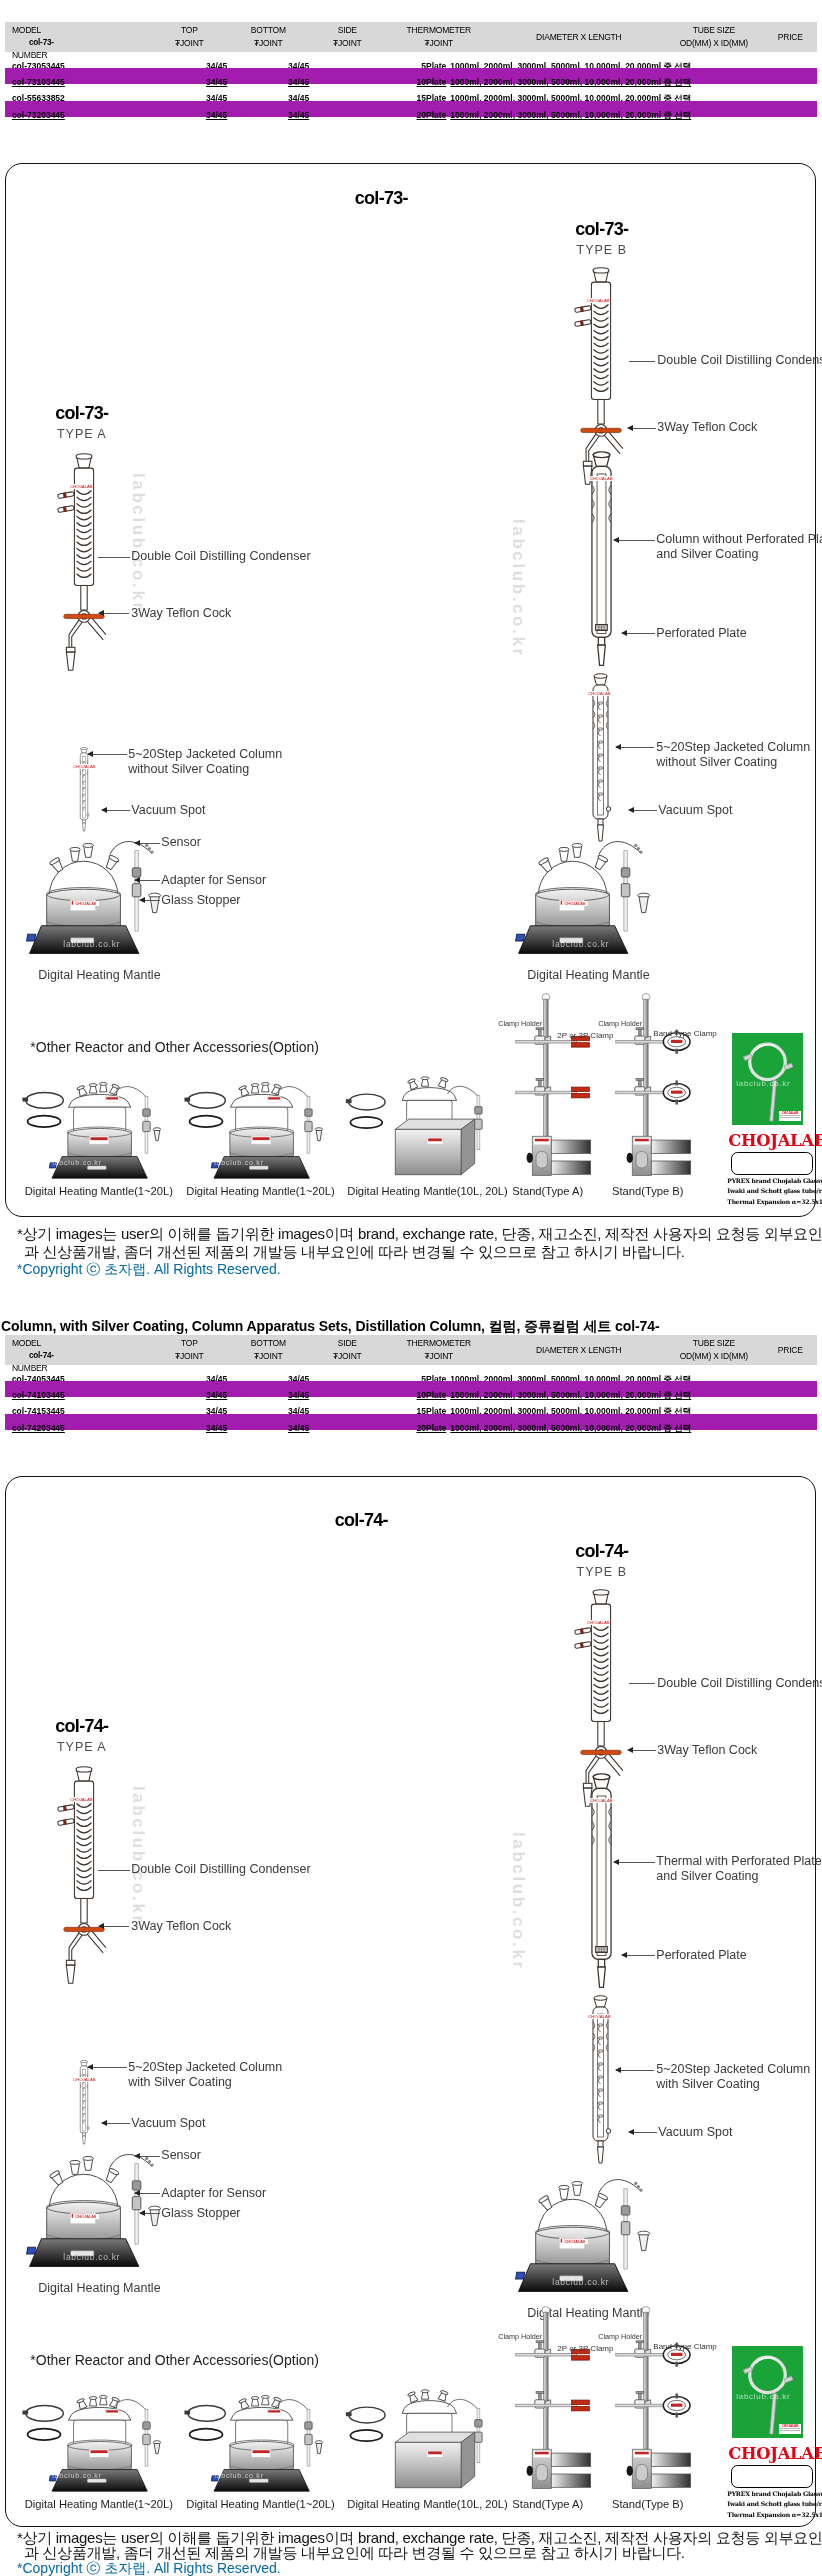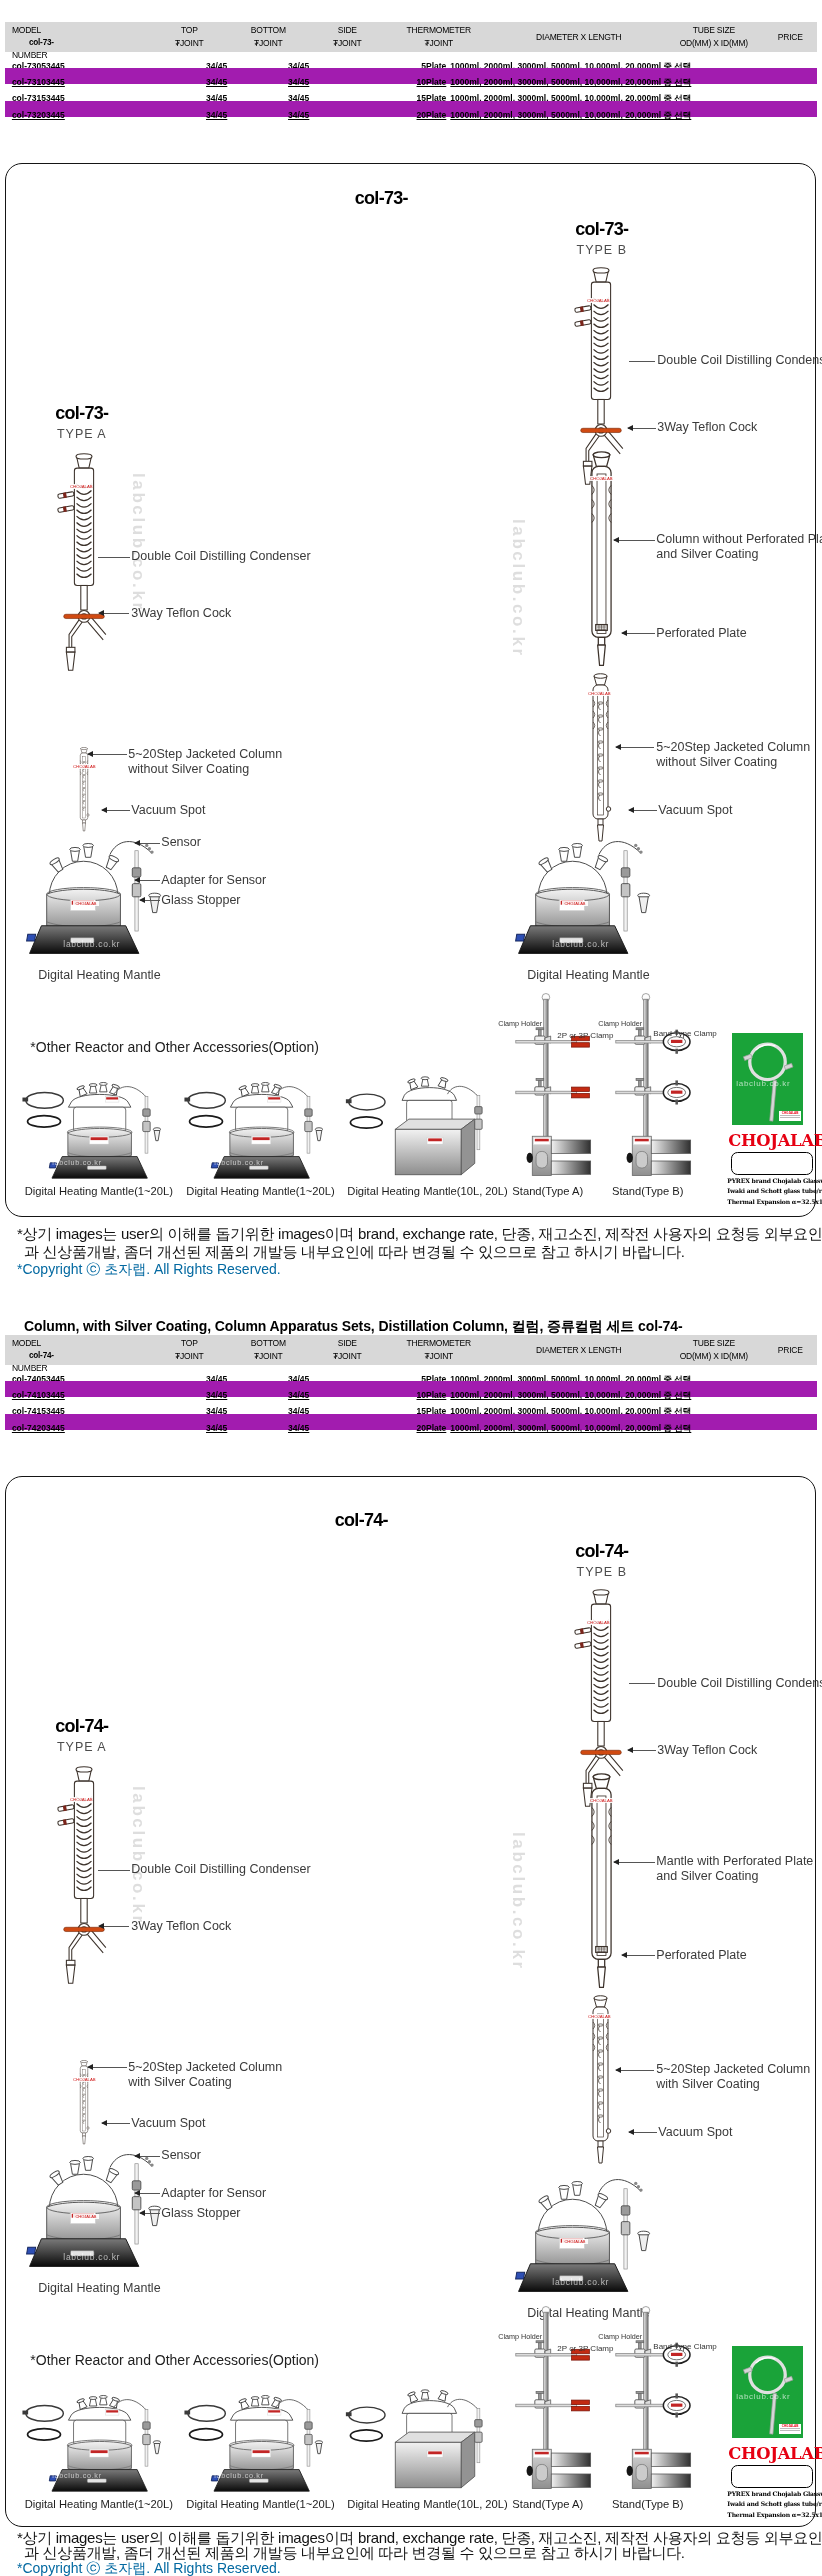--- a/index.html
+++ b/index.html
@@ -373,21 +373,21 @@
       <span class="cell" style="left:445px">1000ml, 2000ml, 3000ml, 5000ml, 10,000ml, 20,000ml 중 선택</span>
     </div>
     <div class="row alt" style="top:46px">
       <span class="cell" style="left:6.6px">col-73103445</span>
       <span class="cell ctr" style="left:146px;width:76px">34/45</span>
       <span class="cell ctr" style="left:222px;width:82px">34/45</span>
       <span class="cell ctr" style="left:342px;width:99px">10Plate</span>
       <span class="cell" style="left:445px">1000ml, 2000ml, 3000ml, 5000ml, 10,000ml, 20,000ml 중 선택</span>
     </div>
     <div class="row" style="top:62px">
-      <span class="cell" style="left:6.6px">col-73153445</span>
+      <span class="cell" style="left:6.6px">col-55633852</span>
       <span class="cell ctr" style="left:146px;width:76px">34/45</span>
       <span class="cell ctr" style="left:222px;width:82px">34/45</span>
       <span class="cell ctr" style="left:342px;width:99px">15Plate</span>
       <span class="cell" style="left:445px">1000ml, 2000ml, 3000ml, 5000ml, 10,000ml, 20,000ml 중 선택</span>
     </div>
     <div class="row alt" style="top:79px">
       <span class="cell" style="left:6.6px">col-73203445</span>
       <span class="cell ctr" style="left:146px;width:76px">34/45</span>
       <span class="cell ctr" style="left:222px;width:82px">34/45</span>
       <span class="cell ctr" style="left:342px;width:99px">20Plate</span>
@@ -523,21 +523,21 @@
     <div class="cap" style="left:180px;top:1021px;width:145px">Digital Heating Mantle(1~20L)</div>
     <div class="cap" style="left:341px;top:1021px;width:151px">Digital Heating Mantle(10L, 20L)</div>
     <div class="cap" style="left:489px;top:1021px;width:105px">Stand(Type A)</div>
     <div class="cap" style="left:589px;top:1021px;width:105px">Stand(Type B)</div>
   </div>
 
   <div class="fnote" style="left:17px;top:1225px">*상기 images는 user의 이해를 돕기위한 images이며 brand, exchange rate, 단종, 재고소진, 제작전 사용자의 요청등 외부요인</div>
   <div class="fnote" style="left:24px;top:1243px">과 신상품개발, 좀더 개선된 제품의 개발등 내부요인에 따라 변경될 수 있으므로 참고 하시기 바랍니다.</div>
   <div class="fcopy" style="left:17px;top:1261px">*Copyright ⓒ 초자랩.     All Rights Reserved.</div>
 
-  <div class="sec-title" style="left:24px;top:1318px">Column, with Silver Coating, Column Apparatus Sets, Distillation Column, 컬럼, 증류컬럼 세트    col-74-</div>
+  <div class="sec-title" style="left:1px;top:1318px">Column, with Silver Coating, Column Apparatus Sets, Distillation Column, 컬럼, 증류컬럼 세트    col-74-</div>
 
   <div class="tbl" style="top:1335px">
     <div class="thead">
       <div class="hc" style="left:0;width:146px;text-align:left;padding-left:6.6px">
         <span>
             <span>MODEL</span>
         <span style="font-weight:bold;font-size:8.2px;margin-left:17px">col-74-</span>
           </span>
         <span>NUMBER</span>
       </div>
@@ -657,21 +657,21 @@
     <div class="gbrand" style="left:581px;top:537px">CHOJALAB</div>
     <div class="gbrand w" style="left:556px;top:762px;width:24px">CHOJALAB</div>
     <div class="wmh" style="left:546px;top:800px">labclub.co.kr</div>
 
     <div class="lead" style="left:623px;top:206px;width:26px"></div>
     <div class="co" style="left:651px;top:199px">Double Coil Distilling Condenser</div>
     <div class="lead ar" style="left:622px;top:273px;width:28px"></div>
     <div class="co" style="left:651px;top:266px">3Way Teflon Cock</div>
     <div class="lead ar" style="left:608px;top:385px;width:41px"></div>
     <div class="co" style="left:650px;top:377px">
-      <span style="display:block">Mantle with Perforated Plate</span>
+      <span style="display:block">Thermal with Perforated Plate</span>
       <span style="display:block">and Silver Coating</span>
     </div>
     <div class="lead ar" style="left:616px;top:478px;width:33px"></div>
     <div class="co" style="left:650px;top:471px">Perforated Plate</div>
     <div class="lead ar" style="left:610px;top:593px;width:38px"></div>
     <div class="co" style="left:650px;top:585px">
       <span style="display:block">5~20Step Jacketed Column</span>
       <span style="display:block">with Silver Coating</span>
     </div>
     <div class="lead ar" style="left:623px;top:655px;width:28px"></div>

